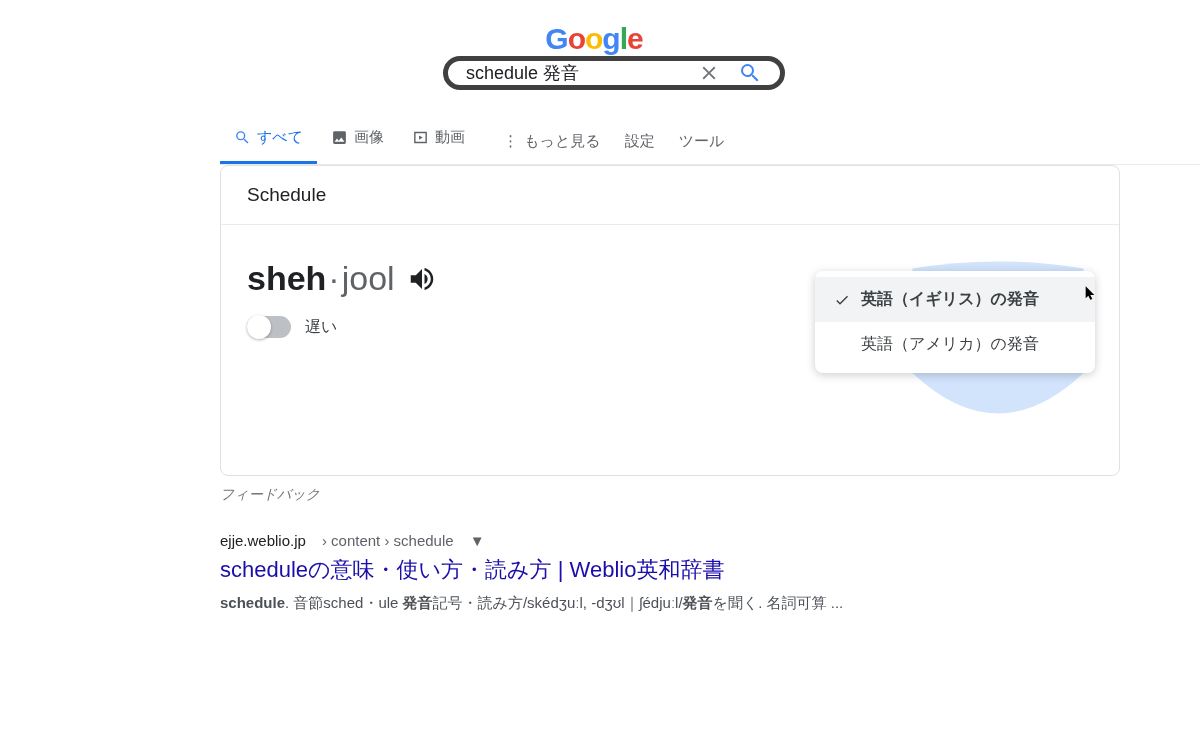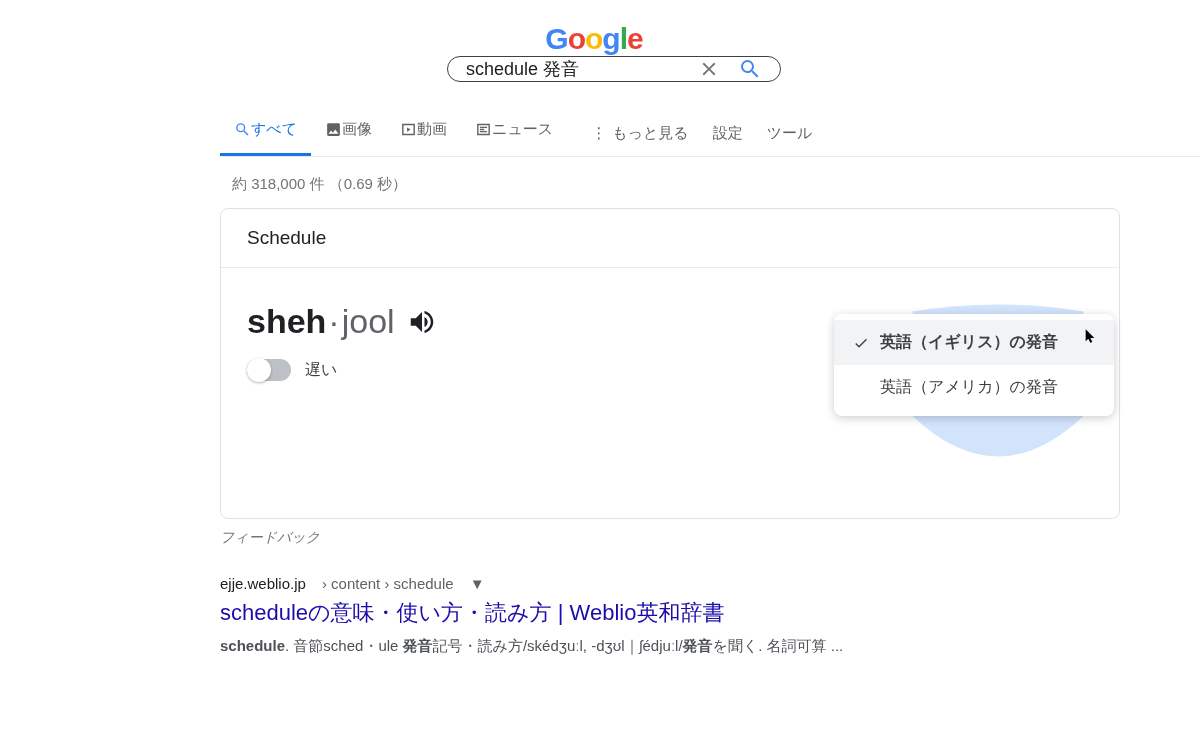--- a/index.html
+++ b/index.html
@@ -6,26 +6,26 @@
   body { font-family: Arial, sans-serif; background: #fff; color: #202124; }
   .page { width: 1200px; margin: 0 auto; position: relative; }
   .header { display: flex; align-items: center; padding: 22px 0 0 28px; flex-direction: column; }
   .logo { font-size: 30px; font-weight: 600; letter-spacing: -1px; margin-right: 40px; }
   .logo span:nth-child(1){color:#4285F4}
   .logo span:nth-child(2){color:#EA4335}
   .logo span:nth-child(3){color:#FBBC05}
   .logo span:nth-child(4){color:#4285F4}
   .logo span:nth-child(5){color:#34A853}
   .logo span:nth-child(6){color:#EA4335}
-  .searchbar { flex: 1; max-width: 960px; height: 50px; border: 1px solid #404040; border-radius: 25px; display: flex; align-items: center; padding: 0 18px; }
+  .searchbar { flex: 1; max-width: 960px; height: 50px; border: 5px solid #404040; border-radius: 25px; display: flex; align-items: center; padding: 0 18px; }
   .searchbar input { flex:1; border:none; outline:none; font-size:18px; color:#202124; }
   .sb-actions { display:flex; align-items:center; gap:18px; }
   .clear-icon, .search-icon { cursor:pointer; display:flex; align-items:center; }
   .tabs-row { display:flex; align-items:center; margin-left: 220px; margin-top: 28px; font-size:15px; color:#5f6368; gap: 0; }
-  .tab { display:flex; align-items:center; padding: 10px 14px 14px; cursor:pointer; border-bottom: 3px solid transparent; }
+  .tab { display:flex; align-items:center; gap:6px; padding: 10px 14px 14px; cursor:pointer; border-bottom: 3px solid transparent; }
   .tab.active { color:#1a73e8; border-bottom-color:#1a73e8; }
   .tab svg { width:17px; height:17px; }
   .more-opts { display:flex; align-items:center; gap:24px; margin-left: 24px; }
   .more-opts .item { cursor:pointer; color:#5f6368; }
   .divider-line { border-bottom:1px solid #ebebeb; margin-left:220px; margin-right:0; }
   .content { margin-left:220px; }
   .stats { color:#70757a; font-size:15px; padding: 18px 0 14px 12px; }
   .card { border:1px solid #dfe1e5; border-radius:8px; width: 900px; position:relative; }
   .card-header { padding:18px 26px; font-size:19px; color:#202124; }
   .card-divider { border-bottom:1px solid #ebebeb; }
@@ -35,21 +35,21 @@
   .syll1 { font-weight:600; }
   .dot { color:#5f6368; font-weight:400; margin:0 2px; }
   .syll2 { color:#5f6368; font-weight:400; }
   .speaker-btn { cursor:pointer; display:inline-flex; }
   .toggle-row { display:flex; align-items:center; gap:14px; }
   .toggle { width:44px; height:22px; background:#bdc1c6; border-radius:11px; position:relative; cursor:pointer; }
   .toggle::after { content:""; position:absolute; left:0; top:-1px; width:24px; height:24px; background:#fff; border-radius:50%; box-shadow:0 1px 3px rgba(0,0,0,.3); }
   .toggle-label { font-size:16px; color:#3c4043; }
   .mouth-img { width:190px; height:190px; align-self:flex-end; }
   .mouth-img svg { width:100%; height:100%; }
-  .dropdown { position:absolute; top:46px; right:5px; background:#fff; border-radius:8px; box-shadow:0 2px 10px rgba(0,0,0,.2); min-width:280px; padding:6px 0; z-index:10; }
+  .dropdown { position:absolute; top:46px; right:24px; background:#fff; border-radius:8px; box-shadow:0 2px 10px rgba(0,0,0,.2); min-width:280px; padding:6px 0; z-index:10; }
   .dd-item { display:flex; align-items:center; gap:10px; padding:12px 18px; font-size:16px; color:#3c4043; cursor:pointer; }
   .dd-item.selected { background:#f1f3f4; font-weight:600; }
   .dd-check { width:18px; display:inline-flex; justify-content:center; }
   .feedback { text-align:left; width:900px; padding:10px 4px 0 0; font-size:14px; font-style:italic; color:#70757a; }
   .result { width:900px; padding-top:28px; }
   .breadcrumb { color:#202124; font-size:15px; display:flex; align-items:center; gap:16px; }
   .breadcrumb .path { color:#5f6368; }
   .caret { color:#5f6368; cursor:pointer; }
   .result-title { color:#1a0dab; font-size:22px; padding-top:6px; cursor:pointer; }
   .snippet { color:#4d5156; font-size:15px; padding-top:6px; line-height:1.55; }
@@ -94,39 +94,31 @@
         </svg>
       <span>画像</span>
     </div>
     <div class="tab">
       <svg viewBox="0 0 24 24">
           <path fill="none" stroke="#5f6368" stroke-width="2" d="M4 5h16v14H4z"></path>
           <path fill="#5f6368" d="M10 9l5 3-5 3z"></path>
         </svg>
       <span>動画</span>
     </div>
-    <div class="tab">
-      <svg viewBox="0 0 24 24">
-          <path fill="none" stroke="#5f6368" stroke-width="2" d="M4 5h16v14H4z"></path>
-          <path stroke="#5f6368" stroke-width="2" d="M7 9h10M7 12h6M7 15h10"></path>
-        </svg>
-      <span>ニュース</span>
-    </div>
     <div class="more-opts">
       <div class="item">
         <span style="letter-spacing:2px;">⋮</span> <span>もっと見る</span>
       </div>
       <div class="item">設定</div>
       <div class="item">ツール</div>
     </div>
   </div>
   <div class="divider-line"></div>
 
   <div class="content">
-    <div class="stats">約 318,000 件 （0.69 秒）</div>
 
     <div class="card">
       <div class="card-header">Schedule</div>
       <div class="card-divider"></div>
       <div class="card-body">
         <div class="pron-left">
           <div class="pron-text">
             <span>
               <span class="syll1">sheh</span><span class="dot">·</span><span class="syll2">jool</span>
             </span>

